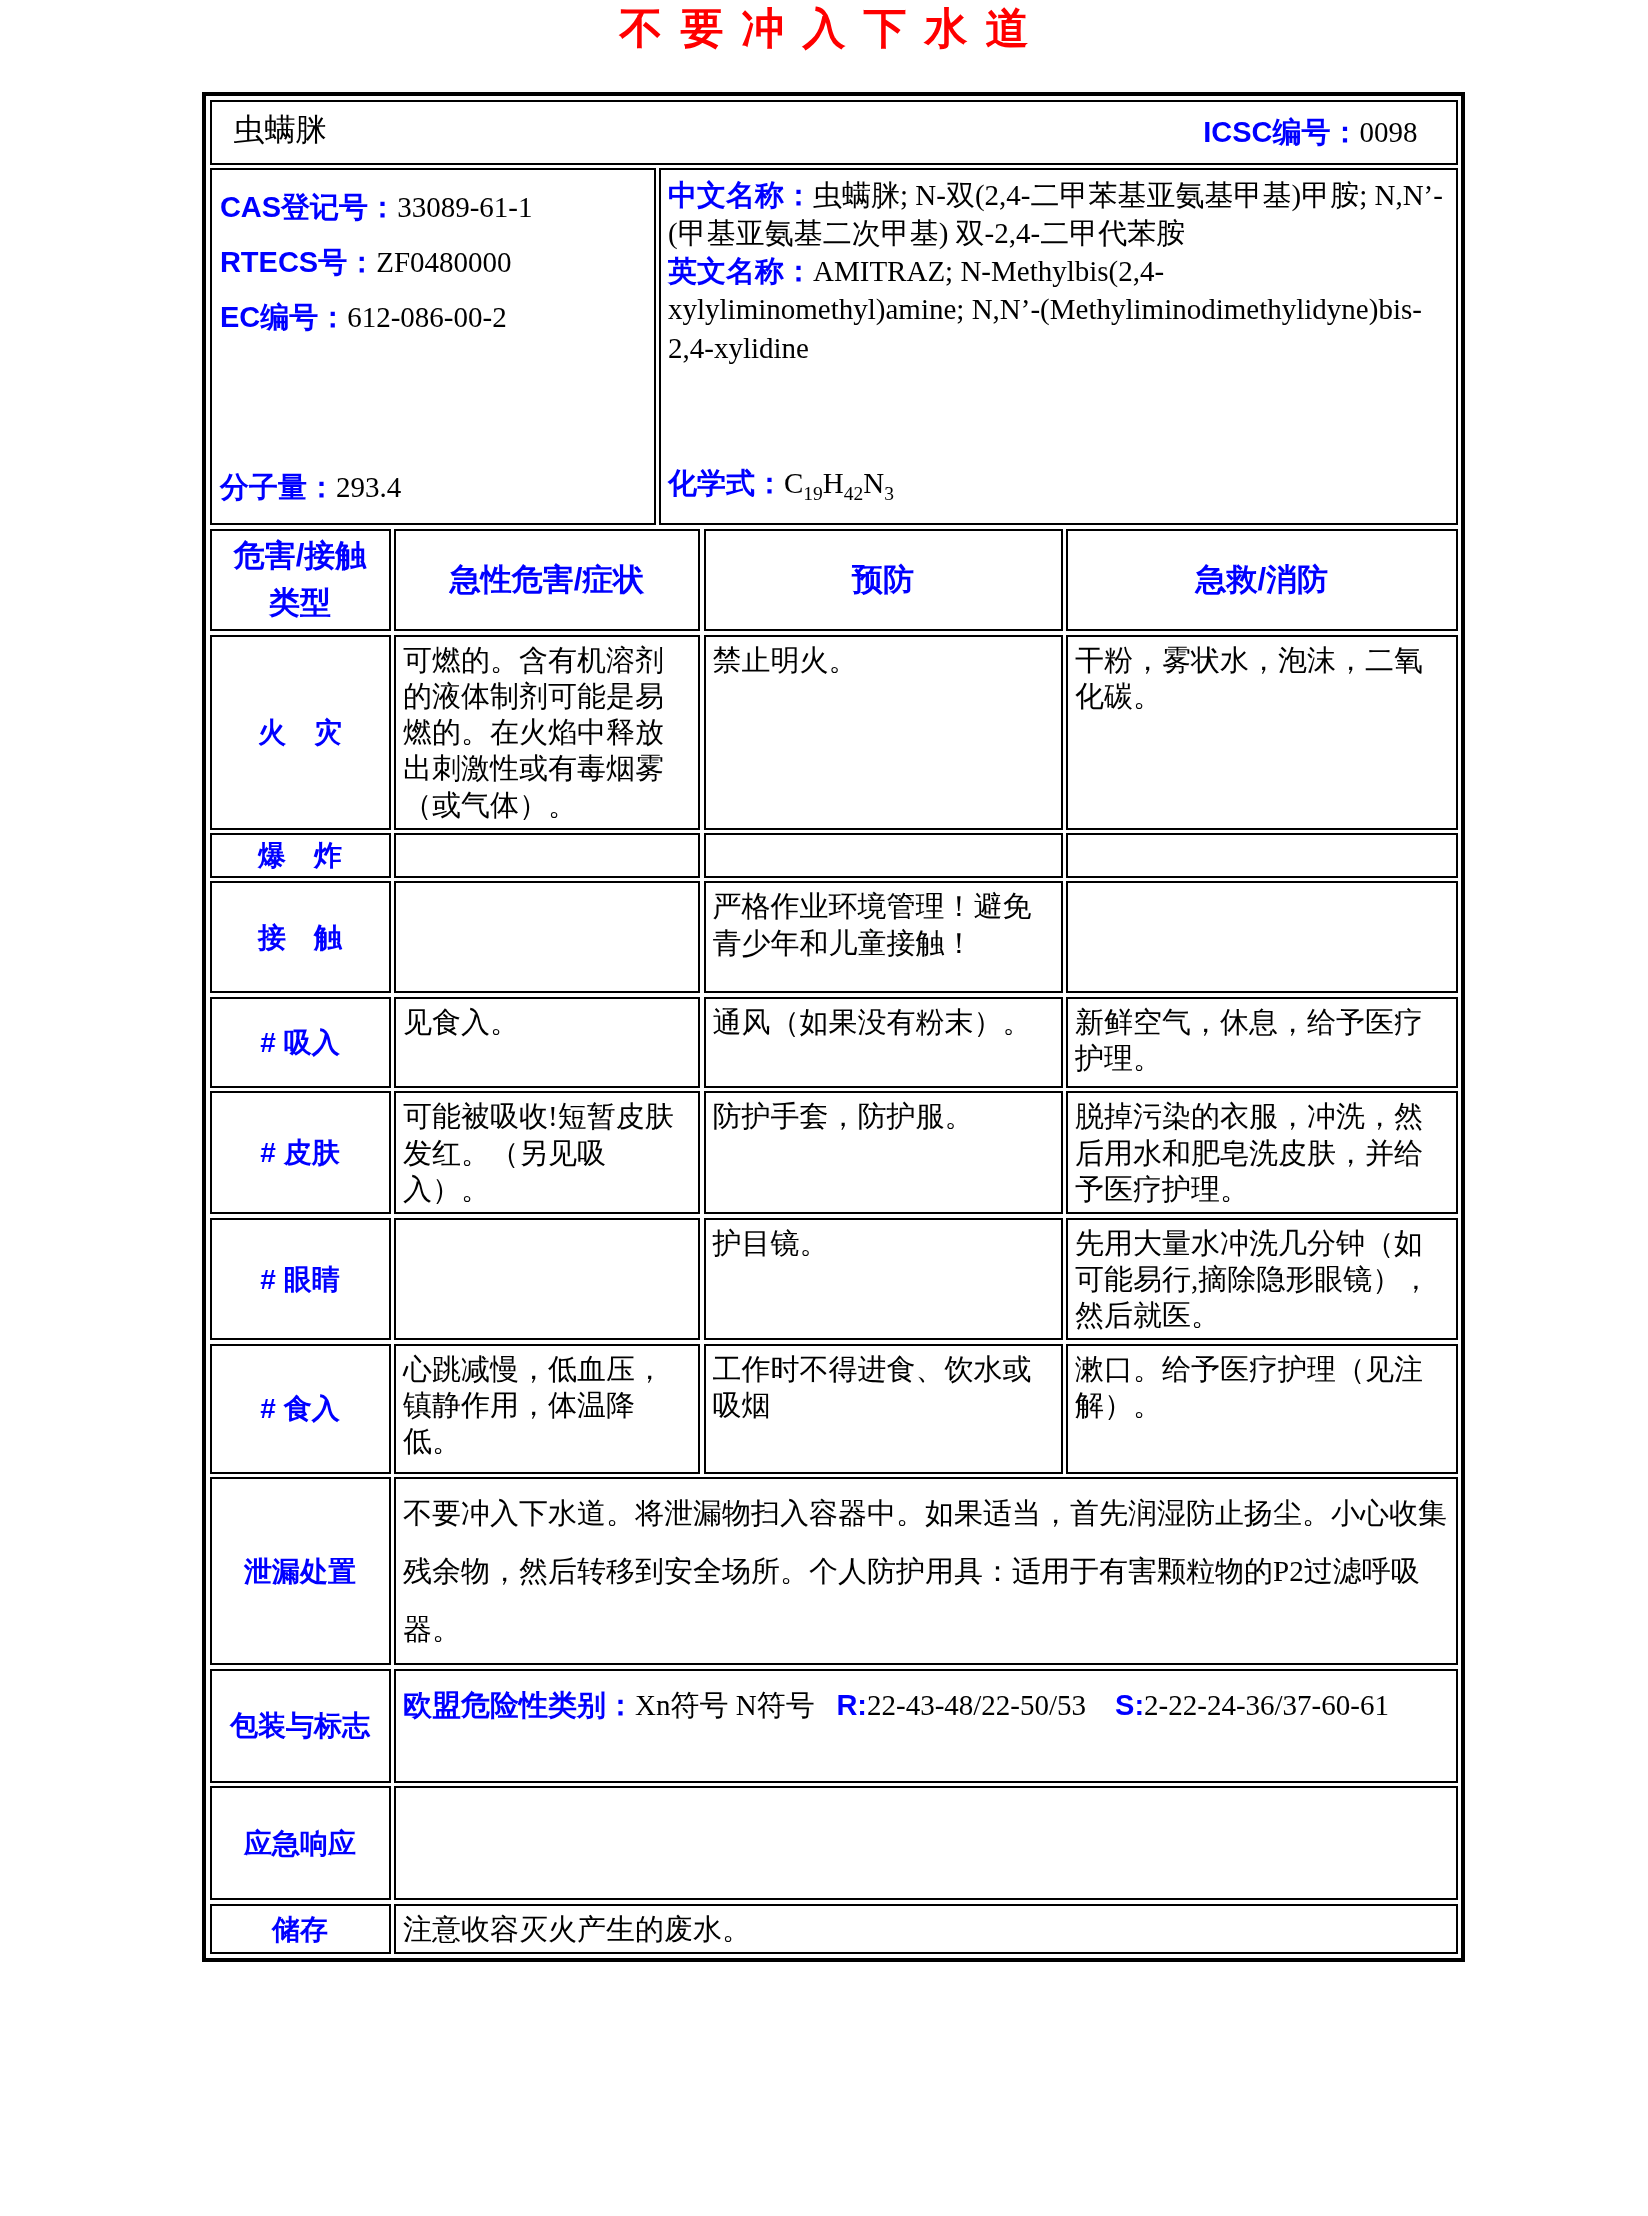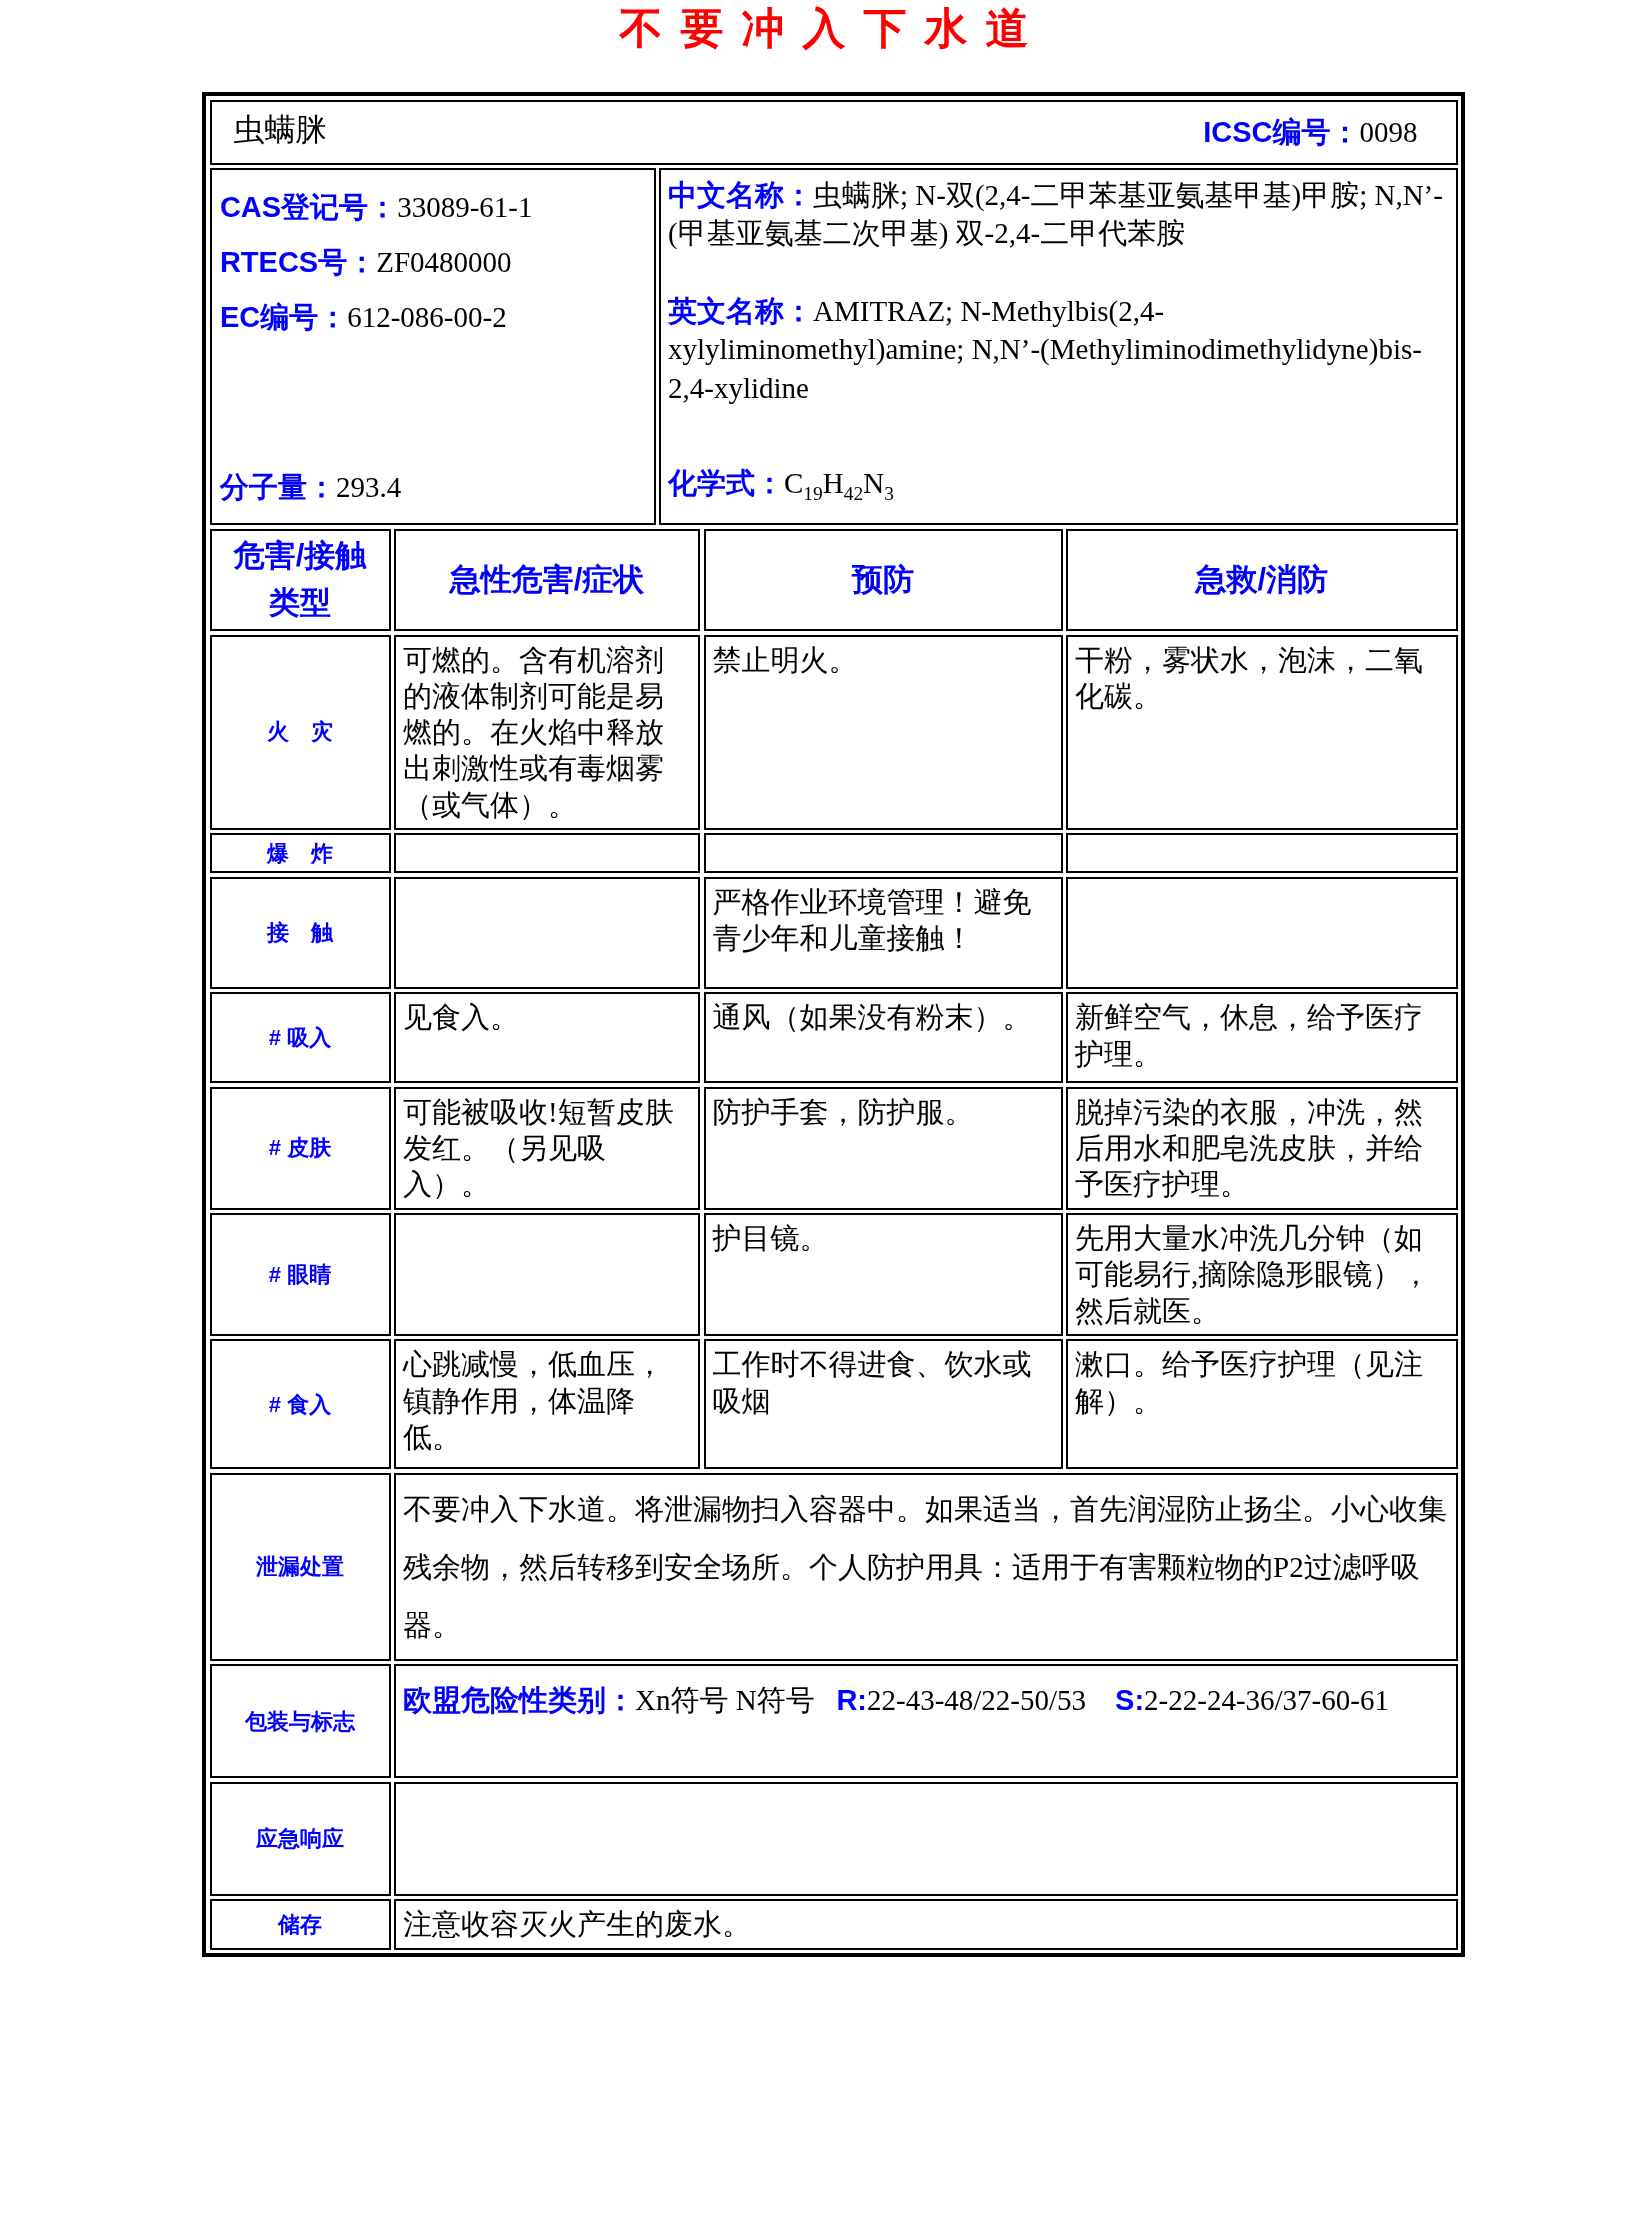--- a/index.html
+++ b/index.html
@@ -77,41 +77,41 @@
     color:var(--blue);
     font-family:"Liberation Sans","DejaVu Sans",sans-serif;
     font-weight:bold;
   }
   
   .ids-cell{display:flex;flex-direction:column;padding:9.8px 5.6px 18px 8.4px;}
   .id-line{line-height:1.9;white-space:nowrap;}
   .bottom-line{margin-top:auto;white-space:nowrap;}
   .bottom-line sub{font-size:19.5px;}
   
-  .names-cell{display:flex;flex-direction:column;padding:5.6px 9.8px 16.7px 7px;gap:40px;}
+  .names-cell{display:flex;flex-direction:column;padding:5.6px 9.8px 16.7px 7px;}
   .name-para{line-height:1.32;}
   
   .hdr{
     display:flex;align-items:center;justify-content:center;
     text-align:center;
     color:var(--blue);
     font-family:"Liberation Sans","DejaVu Sans",sans-serif;
     font-weight:bold;
     font-size:31px;
     line-height:1.5;
     white-space:pre-line;
   }
   
   .rlabel{
     display:flex;align-items:center;justify-content:center;
     text-align:center;
     color:var(--blue);
     font-family:"Liberation Sans","DejaVu Sans",sans-serif;
     font-weight:bold;
-    font-size:22px;
+    font-size:28px;
     padding:2.8px 1.4px;
   }
   .body-cell{padding:5px 7px;}
   .loose{line-height:2.0;}
   .eu-line{white-space:pre-wrap;line-height:2.0;}
   .seg-label{
     color:var(--blue);
     font-family:"Liberation Sans","DejaVu Sans",sans-serif;
     font-weight:bold;
   }

